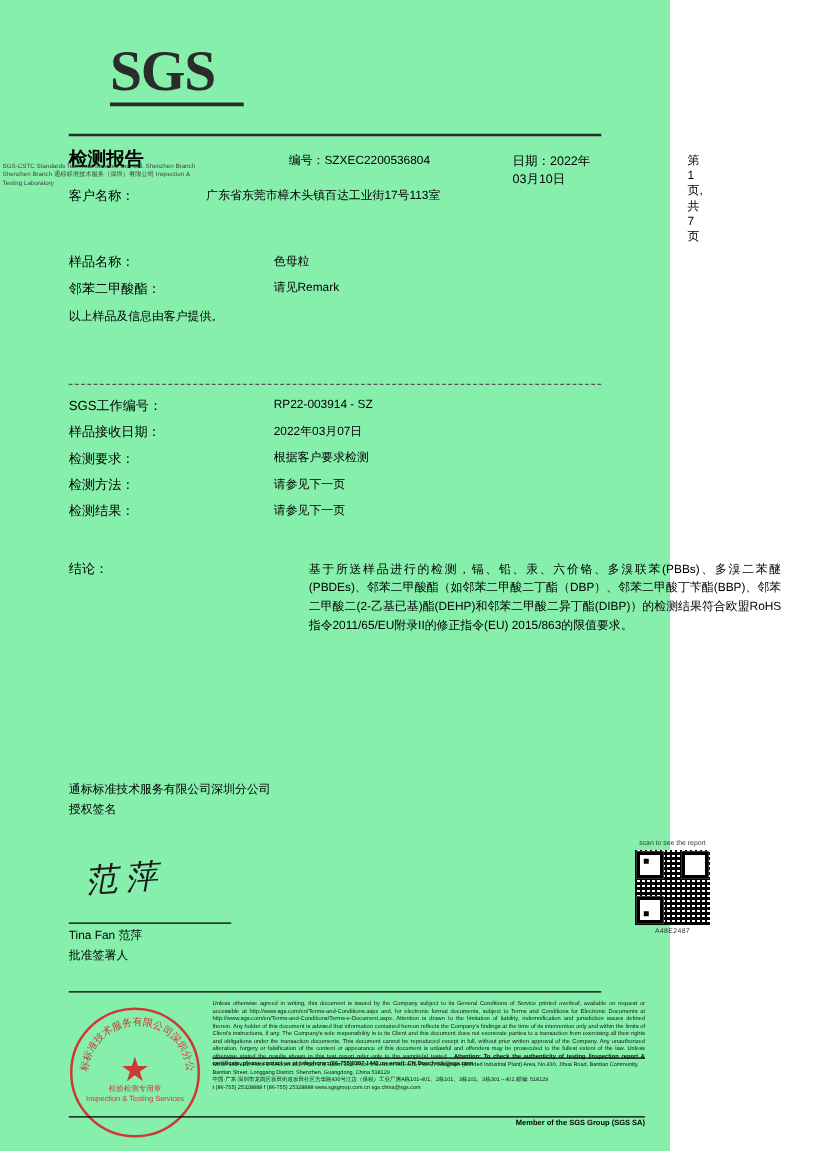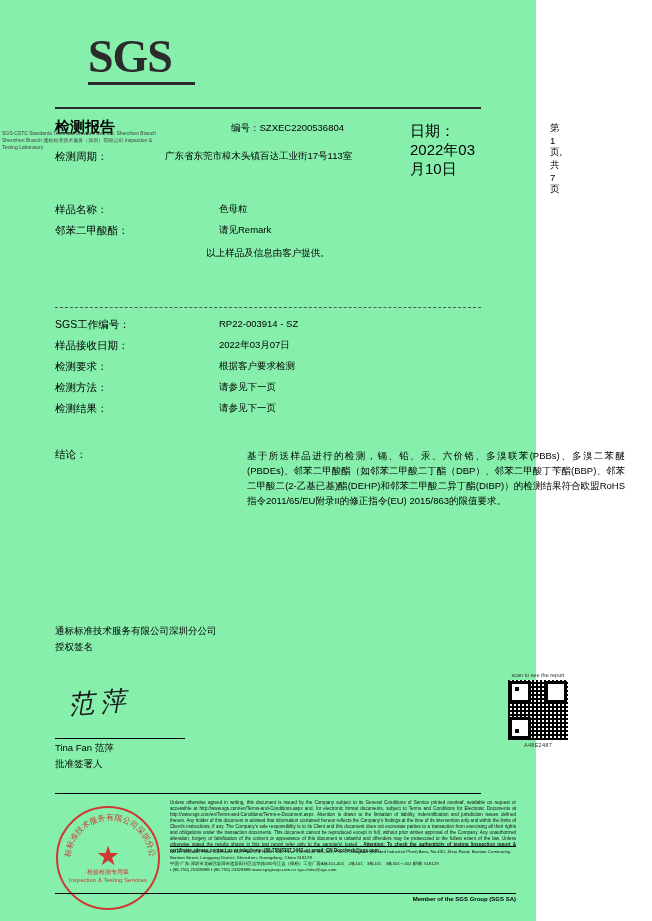--- a/index.html
+++ b/index.html
@@ -71,21 +71,21 @@
   .doc-no {
     position: absolute;
     left: 176px;
     top: 4px;
     font-size: 9.5px;
   }
   .doc-date {
     position: absolute;
     left: 355px;
     top: 4px;
-    font-size: 15px;
+    font-size: 10px;
   }
   .doc-page {
     position: absolute;
     left: 495px;
     top: 4px;
     font-size: 9.5px;
   }
 
   
   .fields {
@@ -112,21 +112,20 @@
     font-size: 9.5px;
     color: #000;
   }
   .field-value.indent {
     left: 110px;
   }
   .note-line {
     position: relative;
     font-size: 9.5px;
     margin-top: 2px;
-    text-align: center;
   }
 
   
   .dash-rule {
     position: absolute;
     left: 55px;
     right: 55px;
     border-top: 1px dashed #555;
     height: 0;
   }
@@ -375,21 +374,21 @@
 
   <div class="title-row">
     <div class="doc-title">检测报告</div>
     <div class="doc-no">编号：SZXEC2200536804</div>
     <div class="doc-date">日期：2022年03月10日</div>
     <div class="doc-page">第1页,共7页</div>
   </div>
 
   <div class="fields" style="top:150px;">
     <div class="field-row">
-      <span class="field-label">检测周期：</span>
+      <span class="field-label">客户名称：</span>
       <span class="field-value indent">广东省东莞市樟木头镇百达工业街17号113室</span>
     </div>
   </div>
 
   <div class="fields" style="top:203px;">
     <div class="field-row">
       <span class="field-label">样品名称：</span>
       <span class="field-value">色母粒</span>
     </div>
     <div class="field-row">

